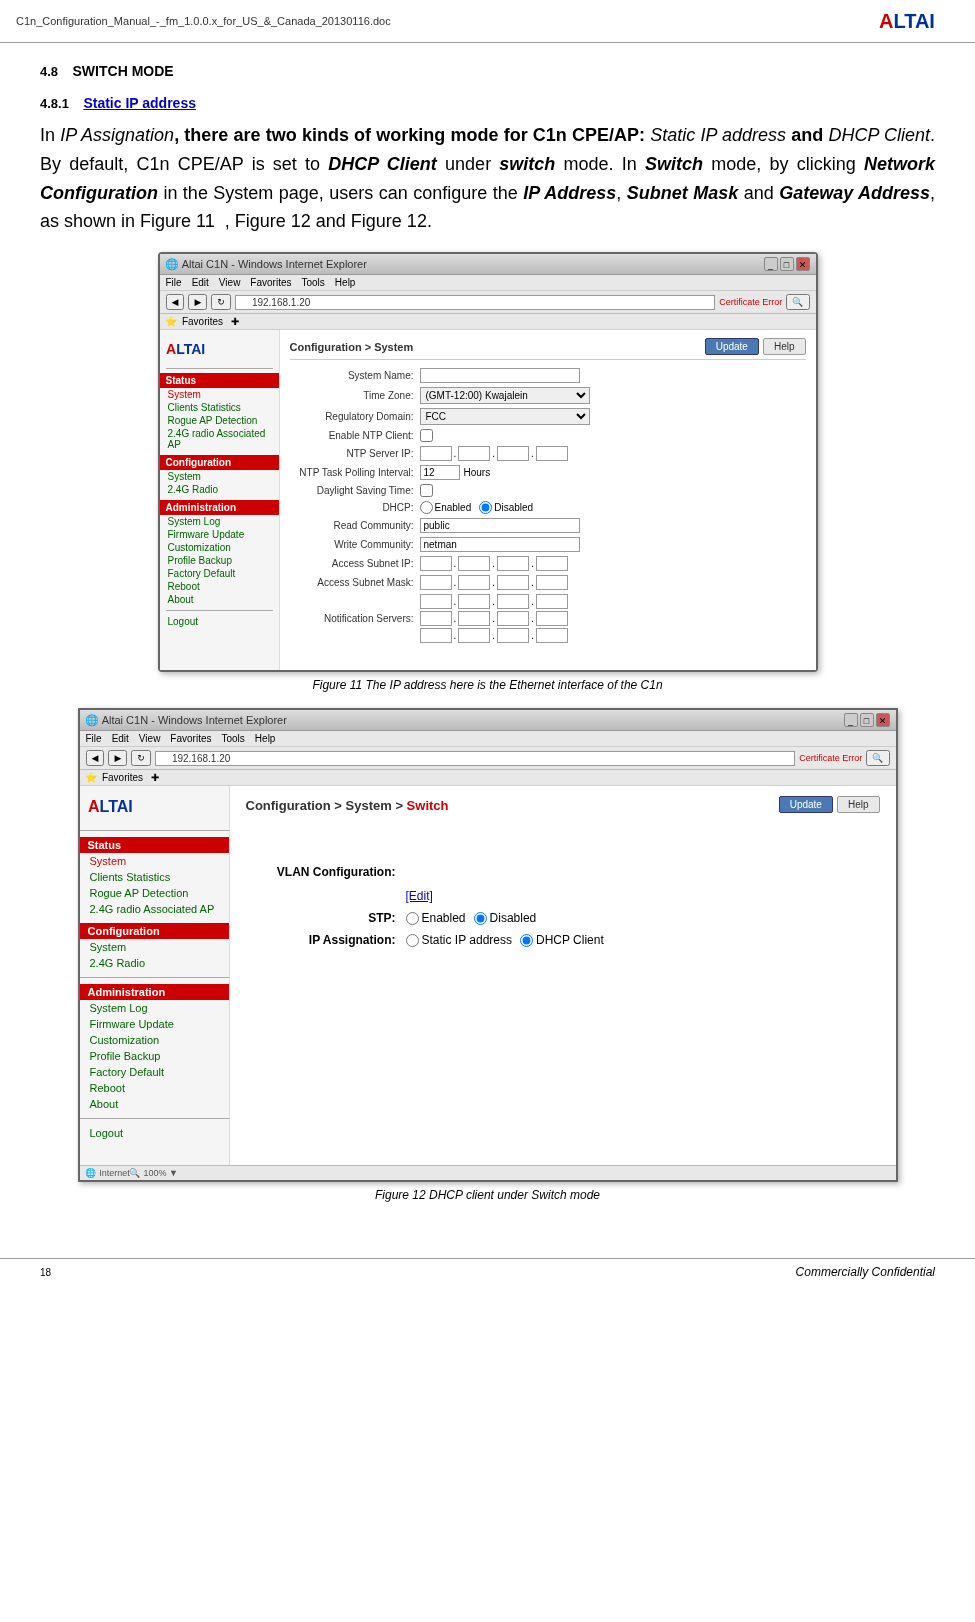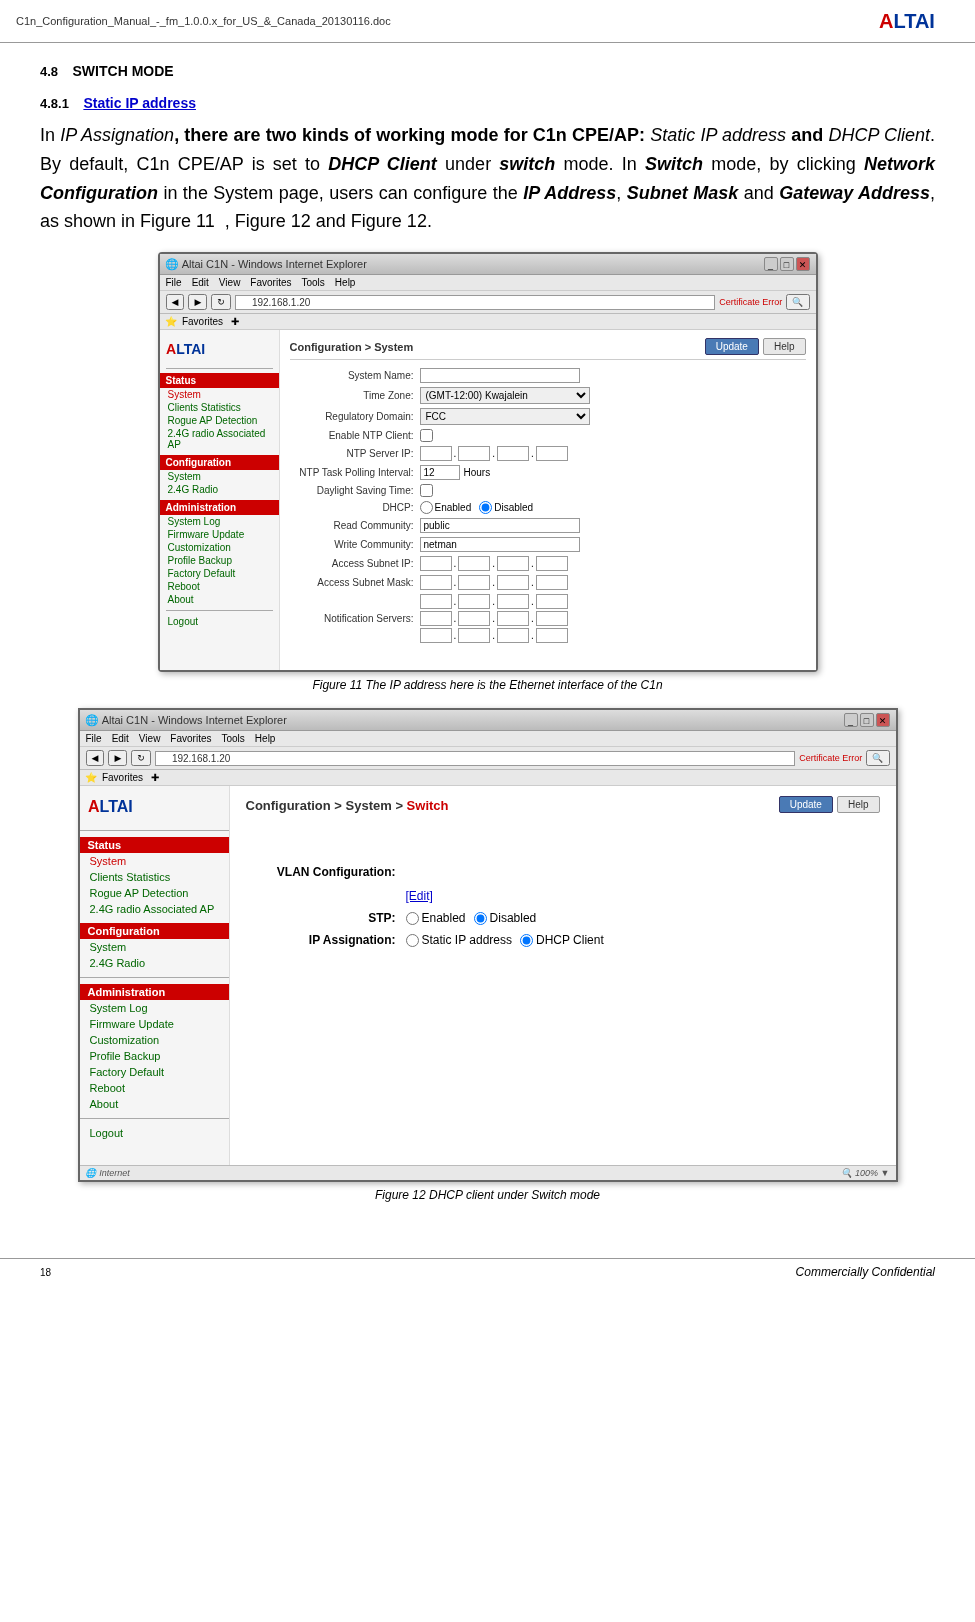--- a/index.html
+++ b/index.html
@@ -350,22 +350,21 @@
       gap: 4px;
     }
 
     .browser-statusbar {
       background: #e8e8e8;
       border-top: 1px solid #bbb;
       padding: 2px 6px;
       font-size: 9px;
       color: #555;
       display: flex;
-      justify-content: space-between;
-      font-style: italic;
+      justify-content: flex-start;
     }
 
     .divider-line {
       border: none;
       border-top: 1px solid #aaa;
       margin: 6px 0;
     }
   </style>
 </head>
 <body>

